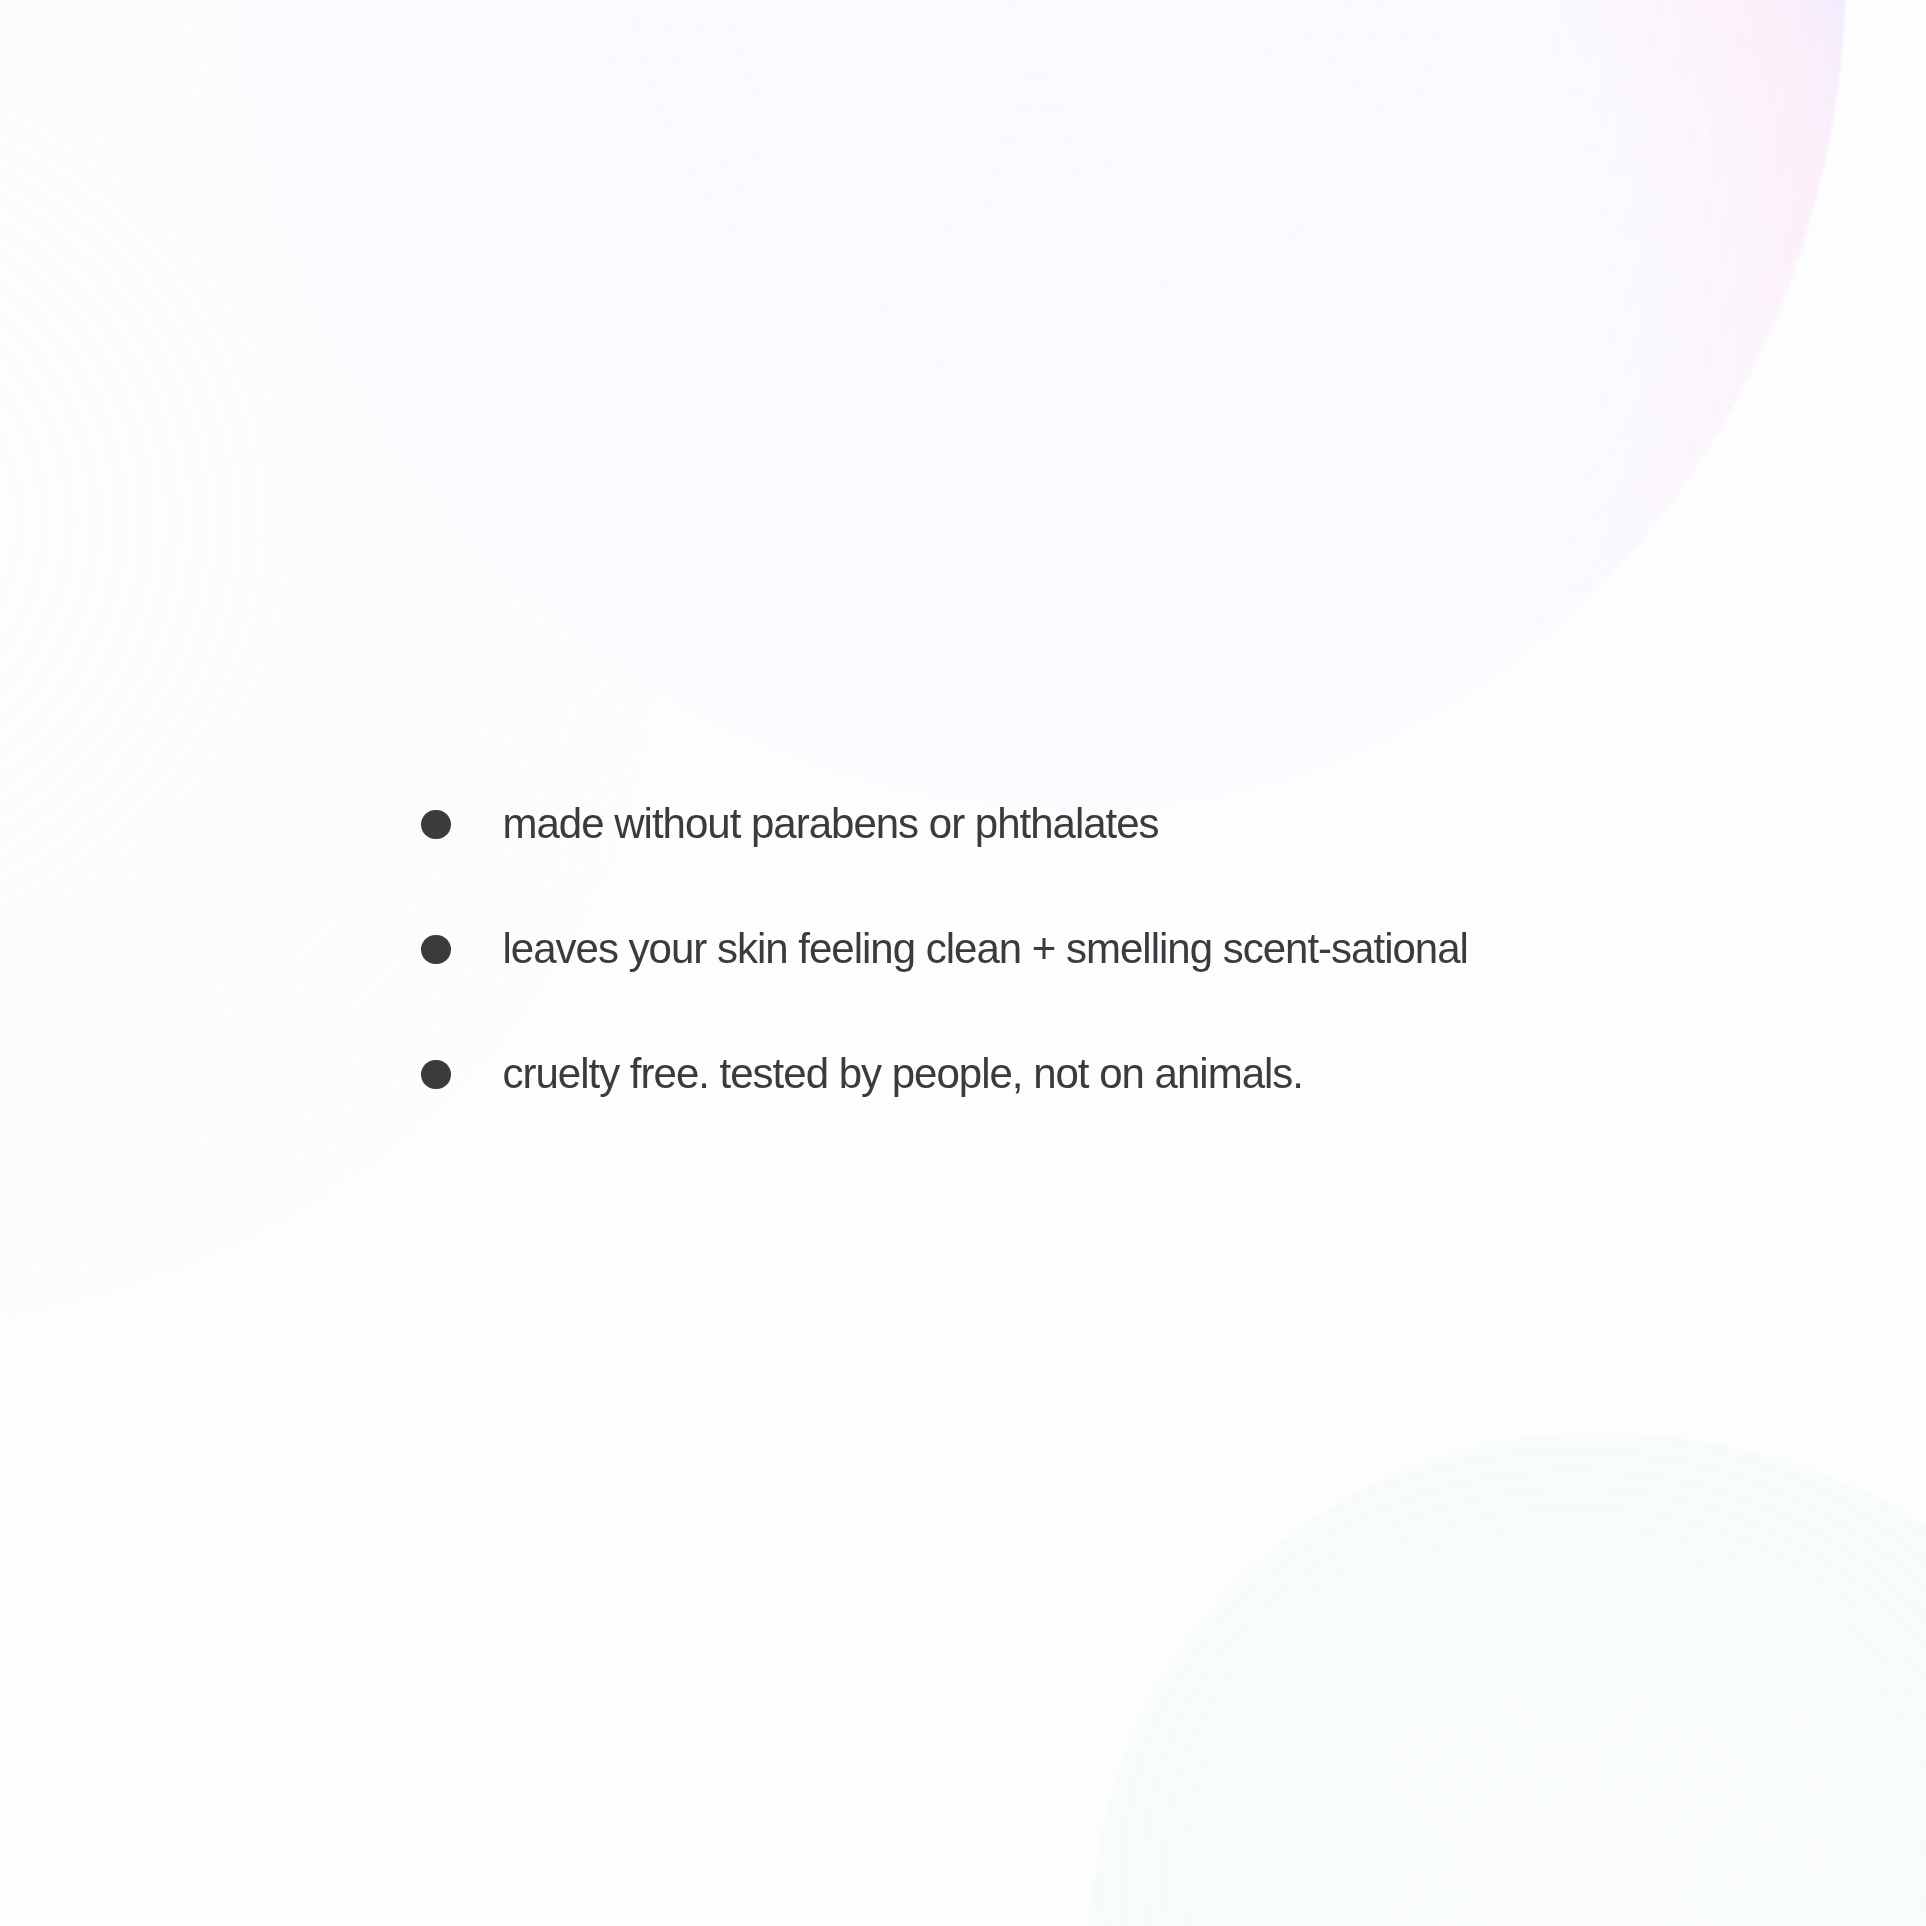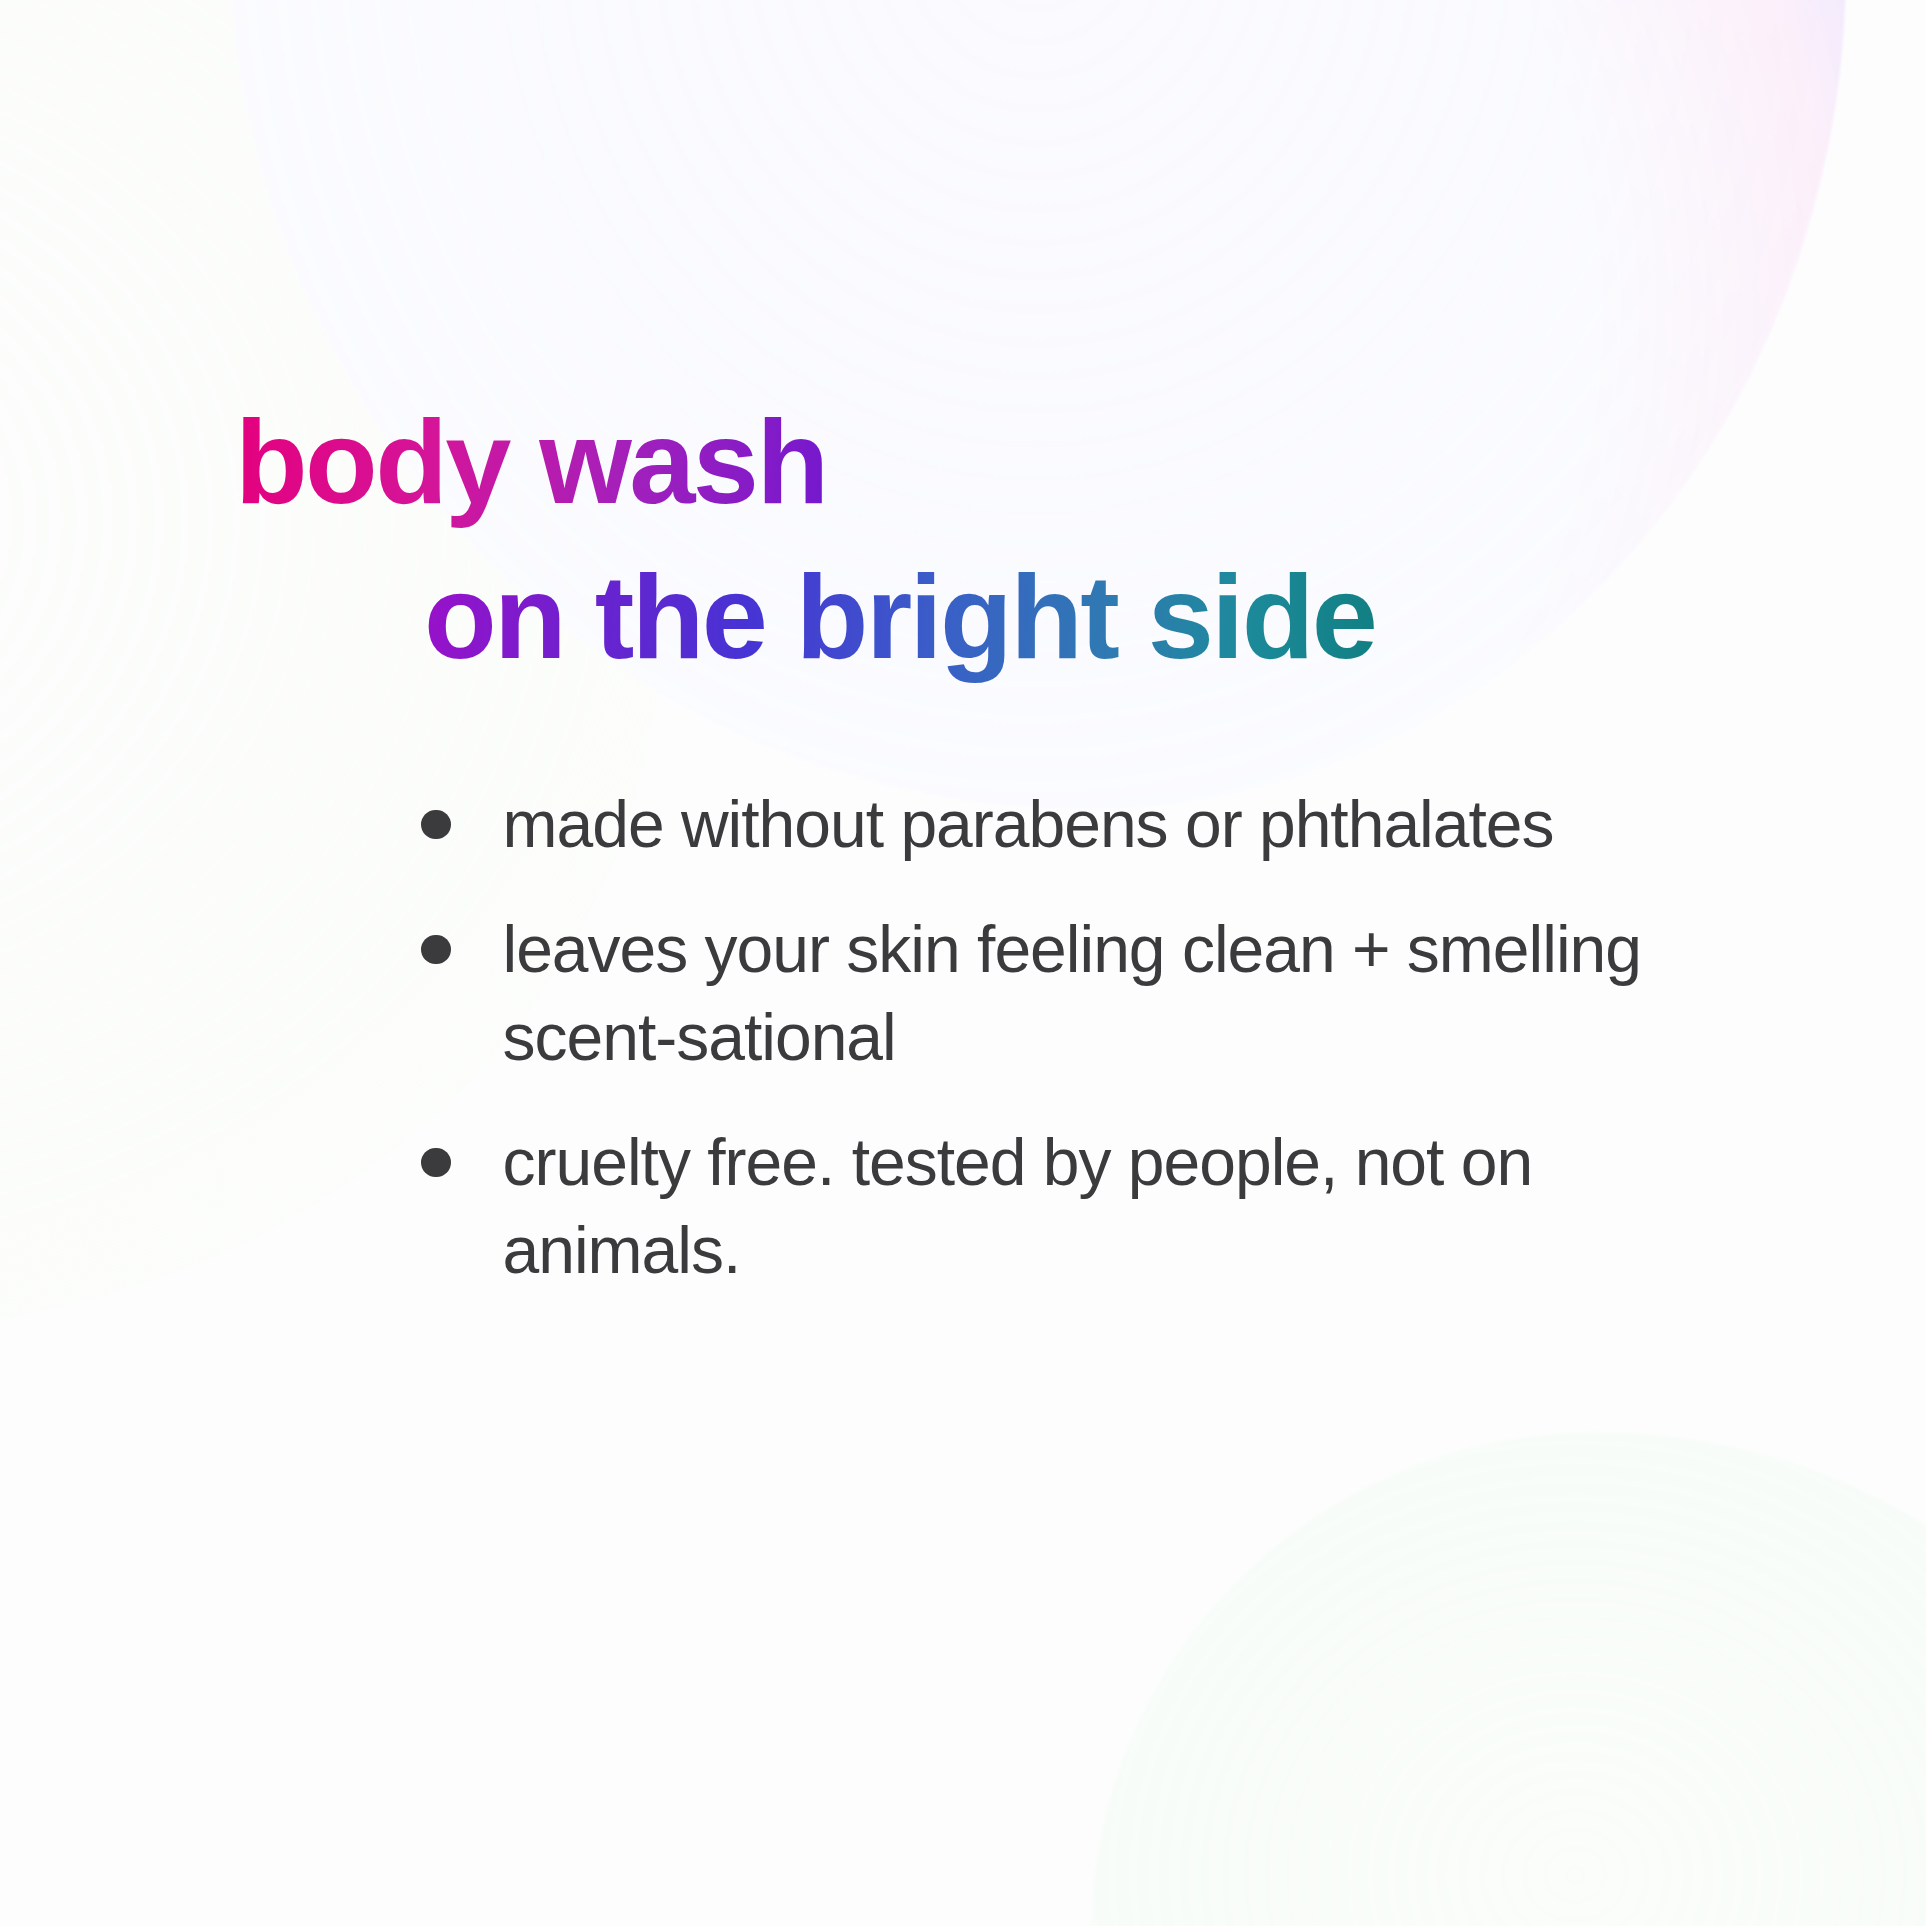--- a/index.html
+++ b/index.html
@@ -177,21 +177,21 @@
     flex: 0 0 auto;
     width: 29.5px;
     height: 29.5px;
     border-radius: 50%;
     background: #3b3b3d;
     margin-top: 29.5px;
     margin-right: 52px;
   }
   .bullet-text {
     flex: 1 1 auto;
-    font-size: 66px;
+    font-size: 42px;
     line-height: 88px;
     font-weight: 500;
     letter-spacing: -1px;
     color: #3b3b3d;
   }
 </style>
 </head>
 <body>
 
 <div id="stage">
@@ -202,24 +202,20 @@
 
     <div class="bubble-top"></div>
     <div class="bubble-top-rim"></div>
 
     <div class="bubble-br"></div>
     <div class="bubble-br-rim"></div>
   </div>
 
   <div class="content">
 
-    <div class="headline">
-      <span class="hl-line hl-line-1">body wash</span>
-      <span class="hl-line hl-line-2">on the bright side</span>
-    </div>
 
     <div class="bullets">
 
       <div class="bullet-row">
         <span class="bullet-dot"></span>
         <span class="bullet-text">made without parabens or phthalates</span>
       </div>
 
       <div class="bullet-row">
         <span class="bullet-dot"></span>

